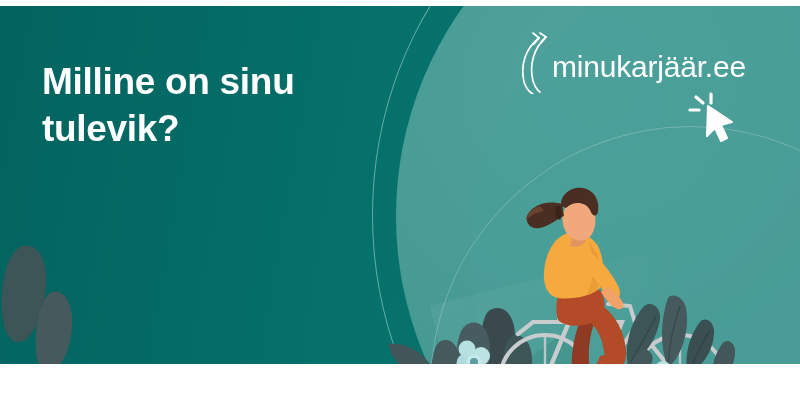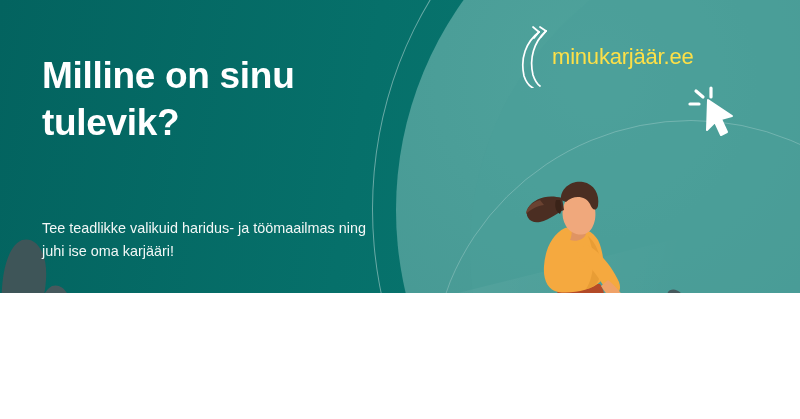--- a/index.html
+++ b/index.html
@@ -3,24 +3,25 @@
 <meta charset="utf-8">
 <style>
   html, body {
     margin: 0;
     padding: 0;
     background: #ffffff;
   }
   #banner {
     position: relative;
     width: 800px;
-    height: 293px;
+    height: 358px;
     overflow: hidden;
     background: #056B66;
     font-family: "Liberation Sans", sans-serif;
+    margin-top: 6px;
     -webkit-font-smoothing: antialiased;
   }
 
   
   .bg-base {
     position: absolute;
     inset: 0;
     background: linear-gradient(100deg, #03635F 0%, #06706A 45%, #0A7C74 100%);
   }
   .bg-circle {
@@ -112,22 +113,22 @@
   }
   .logo-mark {
     position: absolute;
     left: 0;
     top: 0;
   }
   .logo-text {
     position: absolute;
     left: 36px;
     top: 26px;
-    color: #fde047;
-    font-size: 22px;
+    color: #ffffff;
+    font-size: 30px;
     font-weight: 300;
     letter-spacing: -0.2px;
     white-space: nowrap;
   }
 
   
   .cursor-icon {
     position: absolute;
     left: 686px;
     top: 86px;
@@ -334,21 +335,20 @@
         <path d="M52 286 C64 282 74 298 72 322 C70 346 60 364 50 366
                  C40 368 34 352 36 328 C38 304 44 290 52 286 Z" fill="#46595D"></path>
       </g>
 
     </g>
   </svg>
 
   <div class="headline">Milline on sinu tulevik?</div>
 
   <div class="body-copy">
-    <p class="second">Tee teadlikke valikuid haridus- ja töömaailmas ning juhi ise oma karjääri!</p>
   </div>
 
   <div class="logo">
     <svg class="logo-mark" width="44" height="70" viewBox="0 0 44 70" fill="none" stroke="#ffffff" stroke-width="1.7" stroke-linecap="round">
       <path d="M23 14 C10 24 4 40 8 58 C10 64 13 68 17 70"></path>
       <path d="M30 13 C18 24 13 40 17 57 C19 63 21 66 24 68"></path>
       <path d="M23 14 L17 9"></path>
       <path d="M23 14 L18 20"></path>
       <path d="M30 13 L24 9"></path>
       <path d="M30 13 L25 19"></path>

